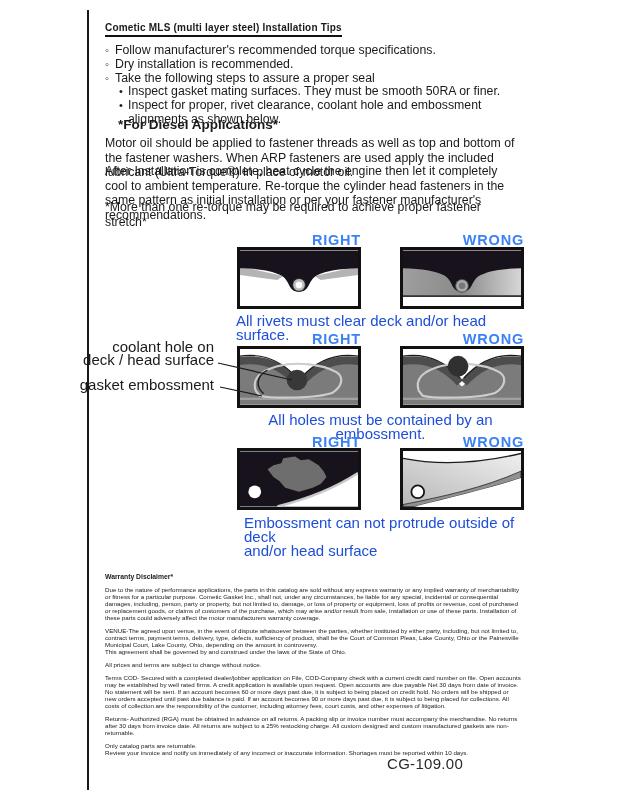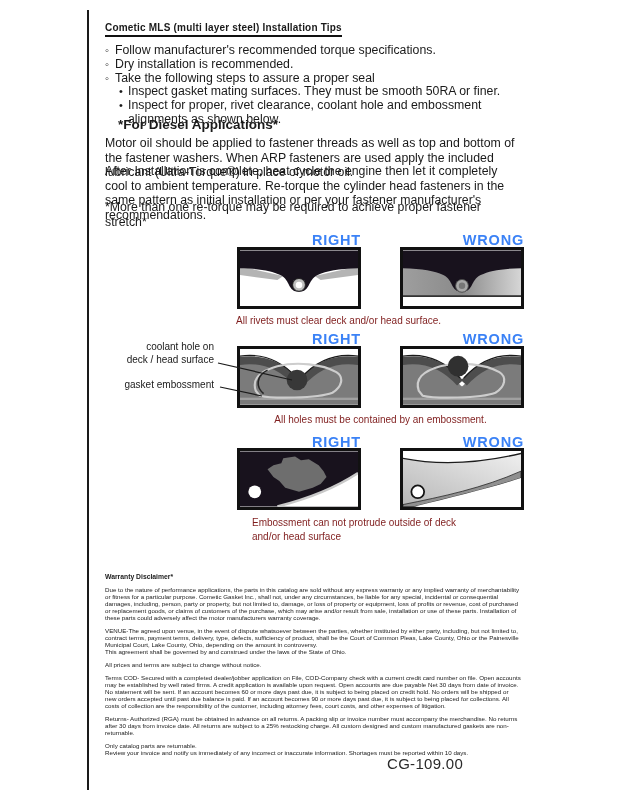--- a/index.html
+++ b/index.html
@@ -20,25 +20,25 @@
   .p1{top:136px;} .p2{top:164px;} .p3{top:200px;}
   .dg-labels{position:absolute;left:237px;width:287px;display:flex;justify-content:space-between;}
   .dg-labels span{width:124px;text-align:right;font-size:14.5px;font-weight:bold;
     letter-spacing:.8px;color:#3b82f6;}
   .dg-row{position:absolute;left:237px;width:287px;display:flex;justify-content:space-between;}
   .dg-box{width:118px;height:56px;border:3px solid #111;background:#fff;}
   .dg-box svg{display:block;}
   .lbl1{top:232px;} .row1{top:247px;}
   .lbl2{top:331px;} .row2{top:346px;}
   .lbl3{top:434px;} .row3{top:448px;}
-  .caption{position:absolute;font-size:10px;line-height:14px;color:#7f1d1d;}
+  .caption{position:absolute;font-size:15px;line-height:14px;color:#1d4ed8;}
   .cap1{left:236px;top:314px;width:300px;}
   .cap2{left:237px;top:413px;width:287px;text-align:center;}
-  .cap3{left:252px;top:516px;width:280px;}
-  .ann{position:absolute;right:404px;width:190px;text-align:right;font-size:10px;line-height:13px;}
+  .cap3{left:244px;top:516px;width:280px;}
+  .ann{position:absolute;right:404px;width:190px;text-align:right;font-size:15px;line-height:13px;}
   .ann1{top:340px;} .ann2{top:378px;}
   .pointer-overlay{position:absolute;left:0;top:0;width:618px;height:800px;pointer-events:none;}
   .warranty{position:absolute;left:105px;top:573px;width:416px;font-size:6.2px;line-height:7px;}
   .warranty h4{margin:0 0 6px 0;font-size:6.8px;}
   .warranty p{margin:0 0 6px 0;}
   .page-code{position:absolute;left:387px;top:755px;font-size:15px;letter-spacing:.3px;color:#2a2a2a;}
 </style>
 </head>
 <body>
 

